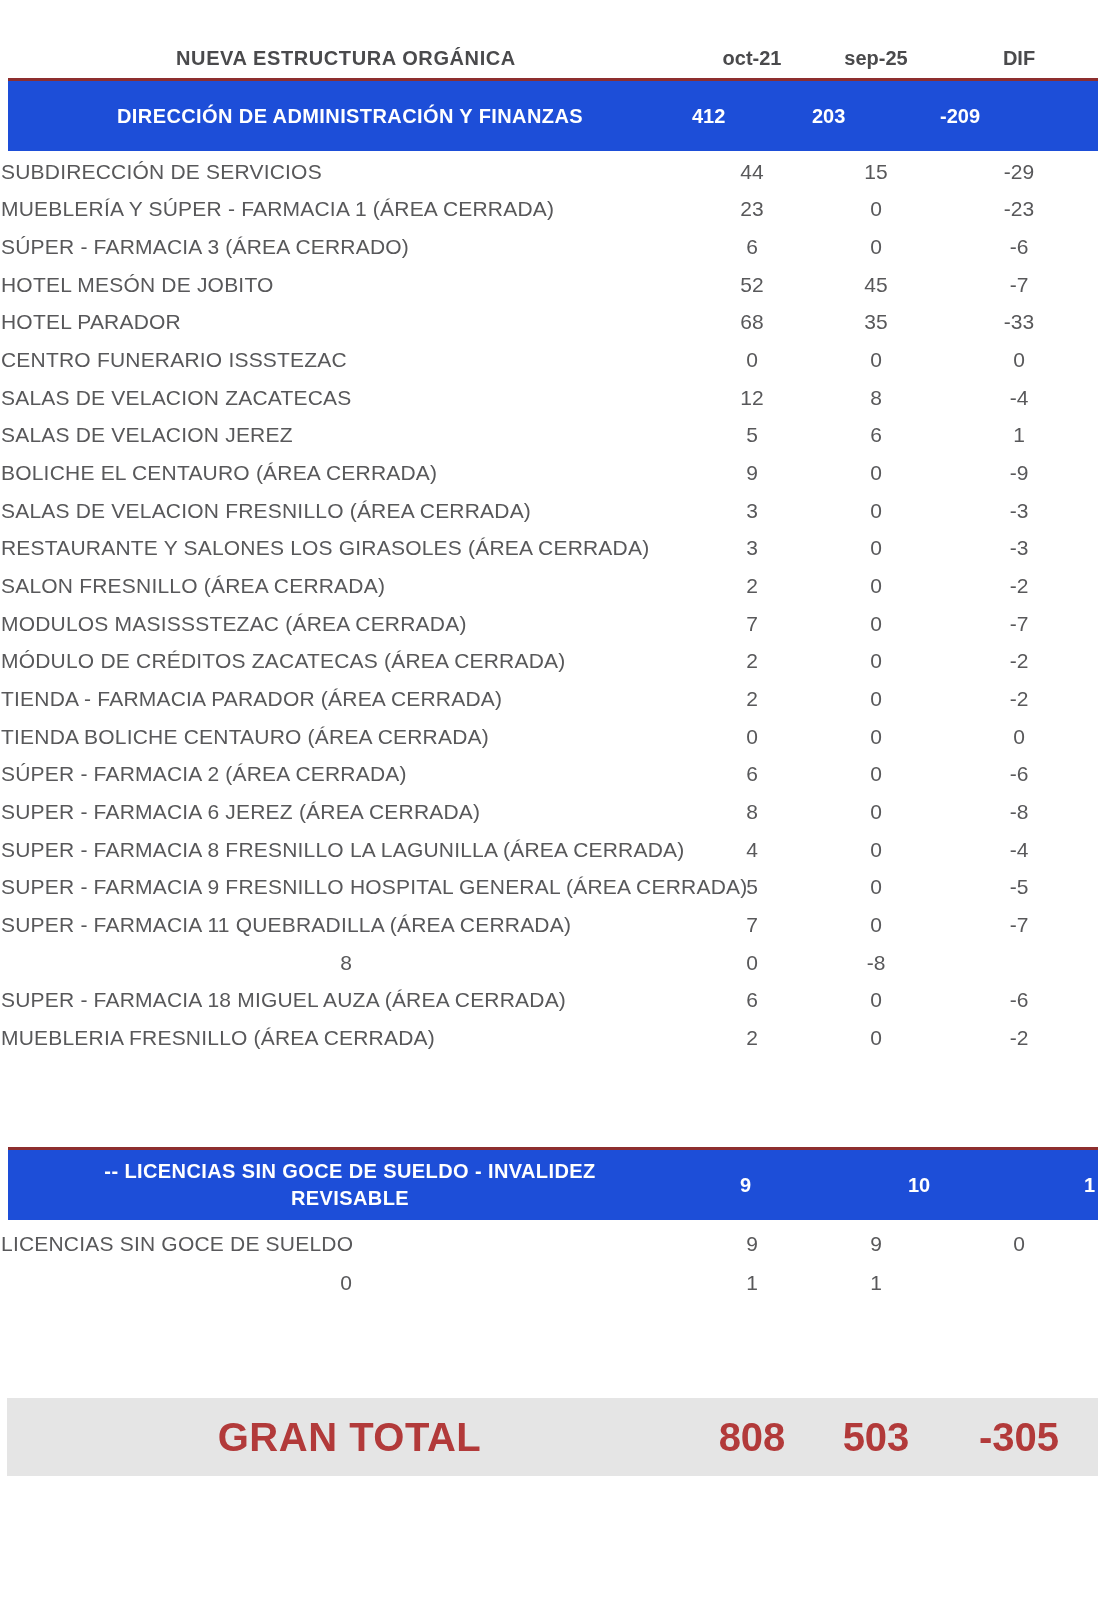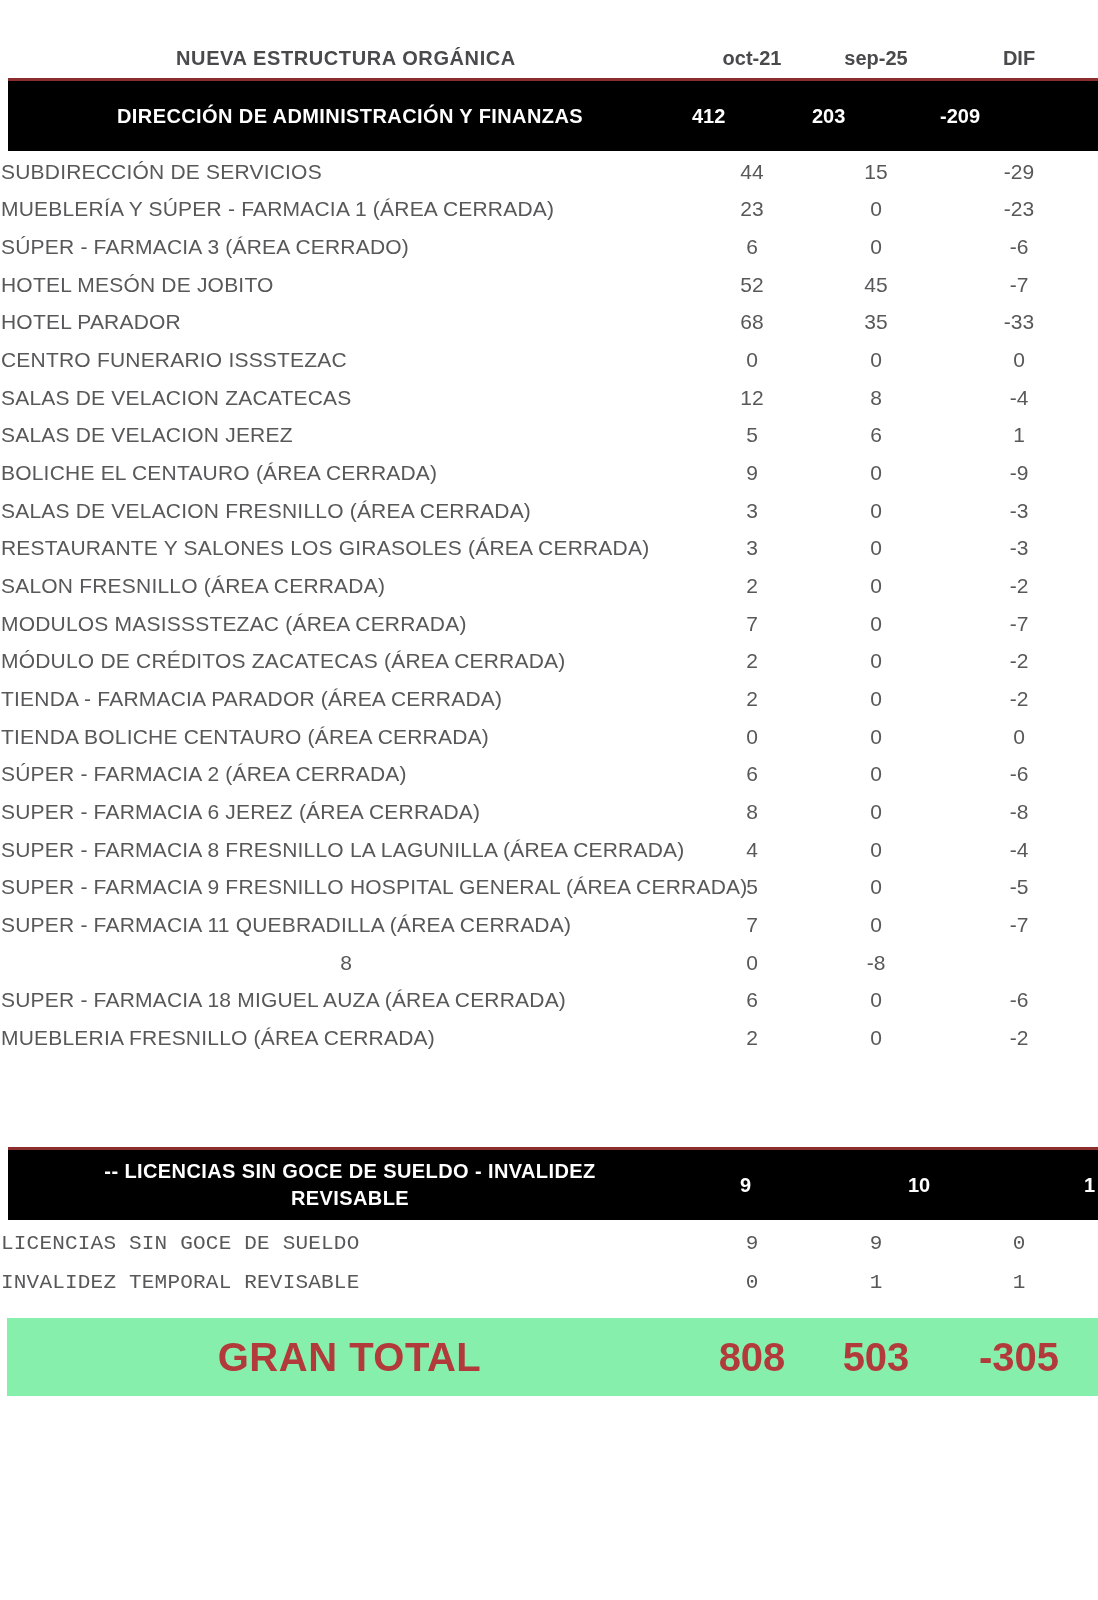--- a/index.html
+++ b/index.html
@@ -34,54 +34,54 @@
     letter-spacing:0.6px;
   }
   .header-col {
     text-align:center;
     font-size:20px; font-weight:bold; color:#4a4a4c;
   }
 
   
   .band {
     position:absolute; left:8px; width:1090px; height:73px;
-    background:#000000;
+    background:#1d4ed8;
     border-top:3px solid #8d2e2e;
   }
   .band1 { top:78px; }
   .band2 { top:1147px;gap:48px; }
   .band-label {
     text-align:center;
     font-size:20px; font-weight:bold; color:#ffffff;
     letter-spacing:0.4px; line-height:27px;
   }
   .band-value {
     font-size:20px; font-weight:bold; color:#ffffff;
   }
 
   
   .rows1 { position:absolute; top:153px; left:0; width:1098px; }
   .rows2 { position:absolute; top:1224px; left:0; width:1098px; }
   .rows1 .row { height:37.66px; }
-  .rows2 .row { height:39px;font-family:Liberation Mono, monospace; }
+  .rows2 .row { height:39px; }
   .row-label {
     padding-left:1px;
     font-size:21px; color:#58585a;
     letter-spacing:0.2px;
     white-space:nowrap; overflow:visible;
   }
   .row-value {
     text-align:center;
     font-size:21px; color:#58585a;
   }
 
   
   .total-band {
-    position:absolute; top:1318px; left:7px; width:1091px; height:78px;
-    background:#86efac;
+    position:absolute; top:1398px; left:7px; width:1091px; height:78px;
+    background:#e5e5e5;
     display:grid;
     grid-template-columns:685px 120px 128px 158px;
     align-items:center;
   }
   .total-label {
     text-align:center;
     font-size:40px; font-weight:bold; color:#b23a3a;
     letter-spacing:0.5px;
   }
   .total-value {
@@ -265,21 +265,20 @@
   </div>
 
   <div class="rows2" id="rows2">
       <div class="row grid4">
         <div class="row-label">LICENCIAS SIN GOCE DE SUELDO</div>
         <div class="row-value">9</div>
         <div class="row-value">9</div>
         <div class="row-value">0</div>
       </div>
       <div class="row grid4">
-        <div class="row-label">INVALIDEZ TEMPORAL REVISABLE</div>
         <div class="row-value">0</div>
         <div class="row-value">1</div>
         <div class="row-value">1</div>
       </div>
     </div>
 
   <div class="total-band">
     <div class="total-label">GRAN TOTAL</div>
     <div class="total-value">808</div>
     <div class="total-value">503</div>

